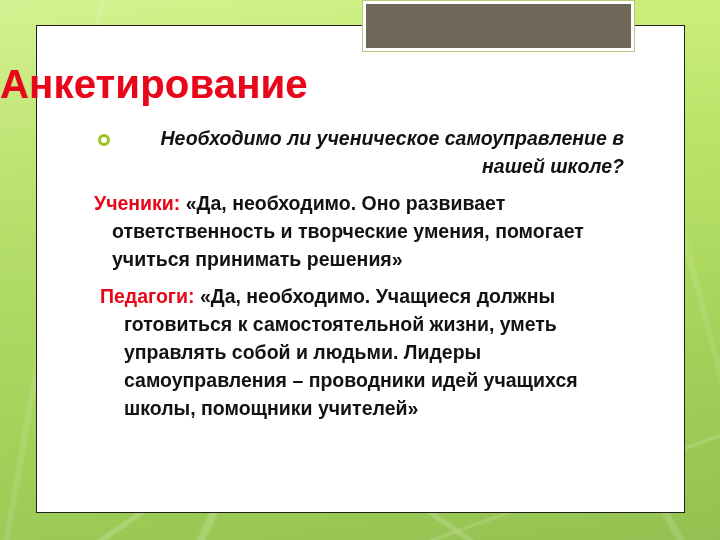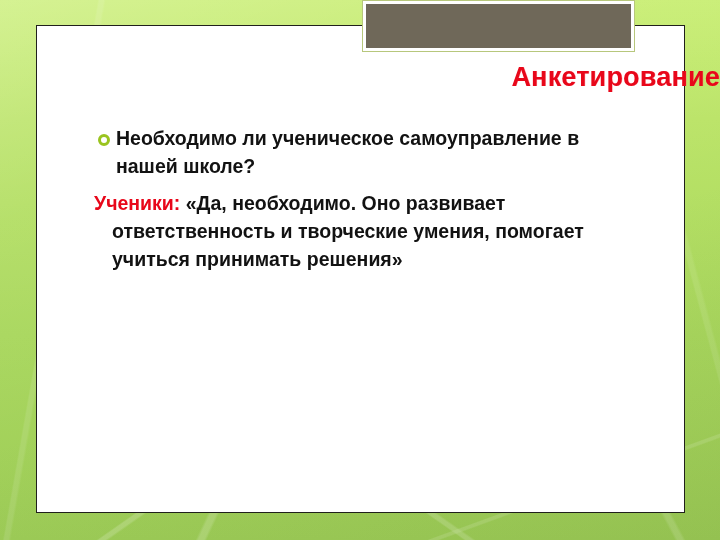--- a/index.html
+++ b/index.html
@@ -81,23 +81,23 @@
     height: 100%;
     background: #6f6859;
   }
 
   
   .title {
     position: absolute;
     left: 0;
     right: 0;
     top: 62px;
-    text-align: right;
+    text-align: left;
     color: #e8071a;
-    font-size: 27px;
+    font-size: 40px;
     font-weight: bold;
     letter-spacing: 0.2px;
     text-shadow: 0.5px 0 0 rgba(255,80,90,0.45);
   }
 
   
   .body {
     position: absolute;
     left: 94px;
     top: 124px;
@@ -108,20 +108,22 @@
     font-weight: bold;
   }
 
   .para { margin: 0 0 0 0; }
   .para + .para { margin-top: 9px; }
 
   
   .bulleted {
     position: relative;
     padding-left: 22px;
+    font-style: italic;
+    text-align: right;
   }
   .bullet-ring {
     position: absolute;
     left: 4px;
     top: 10px;
     width: 12px;
     height: 12px;
     border-radius: 50%;
     border: 3.5px solid #9ac41f;
     background: #ffffff;
@@ -157,16 +159,20 @@
     <p class="para bulleted">
       <span class="bullet-ring"></span>
       <span>Необходимо ли ученическое самоуправление в нашей школе?</span>
     </p>
 
     <p class="para hang-1">
       <span class="label-red">Ученики: </span>
       <span>«Да, необходимо. Оно развивает ответственность и творческие умения, помогает учиться принимать решения»</span>
     </p>
 
+    <p class="para hang-2">
+      <span class="label-red">Педагоги: </span>
+      <span>«Да, необходимо. Учащиеся должны готовиться к самостоятельной жизни, уметь управлять собой и людьми. Лидеры самоуправления – проводники идей учащихся школы, помощники учителей»</span>
+    </p>
 
   </div>
 
 </div>
 
 </body></html>

